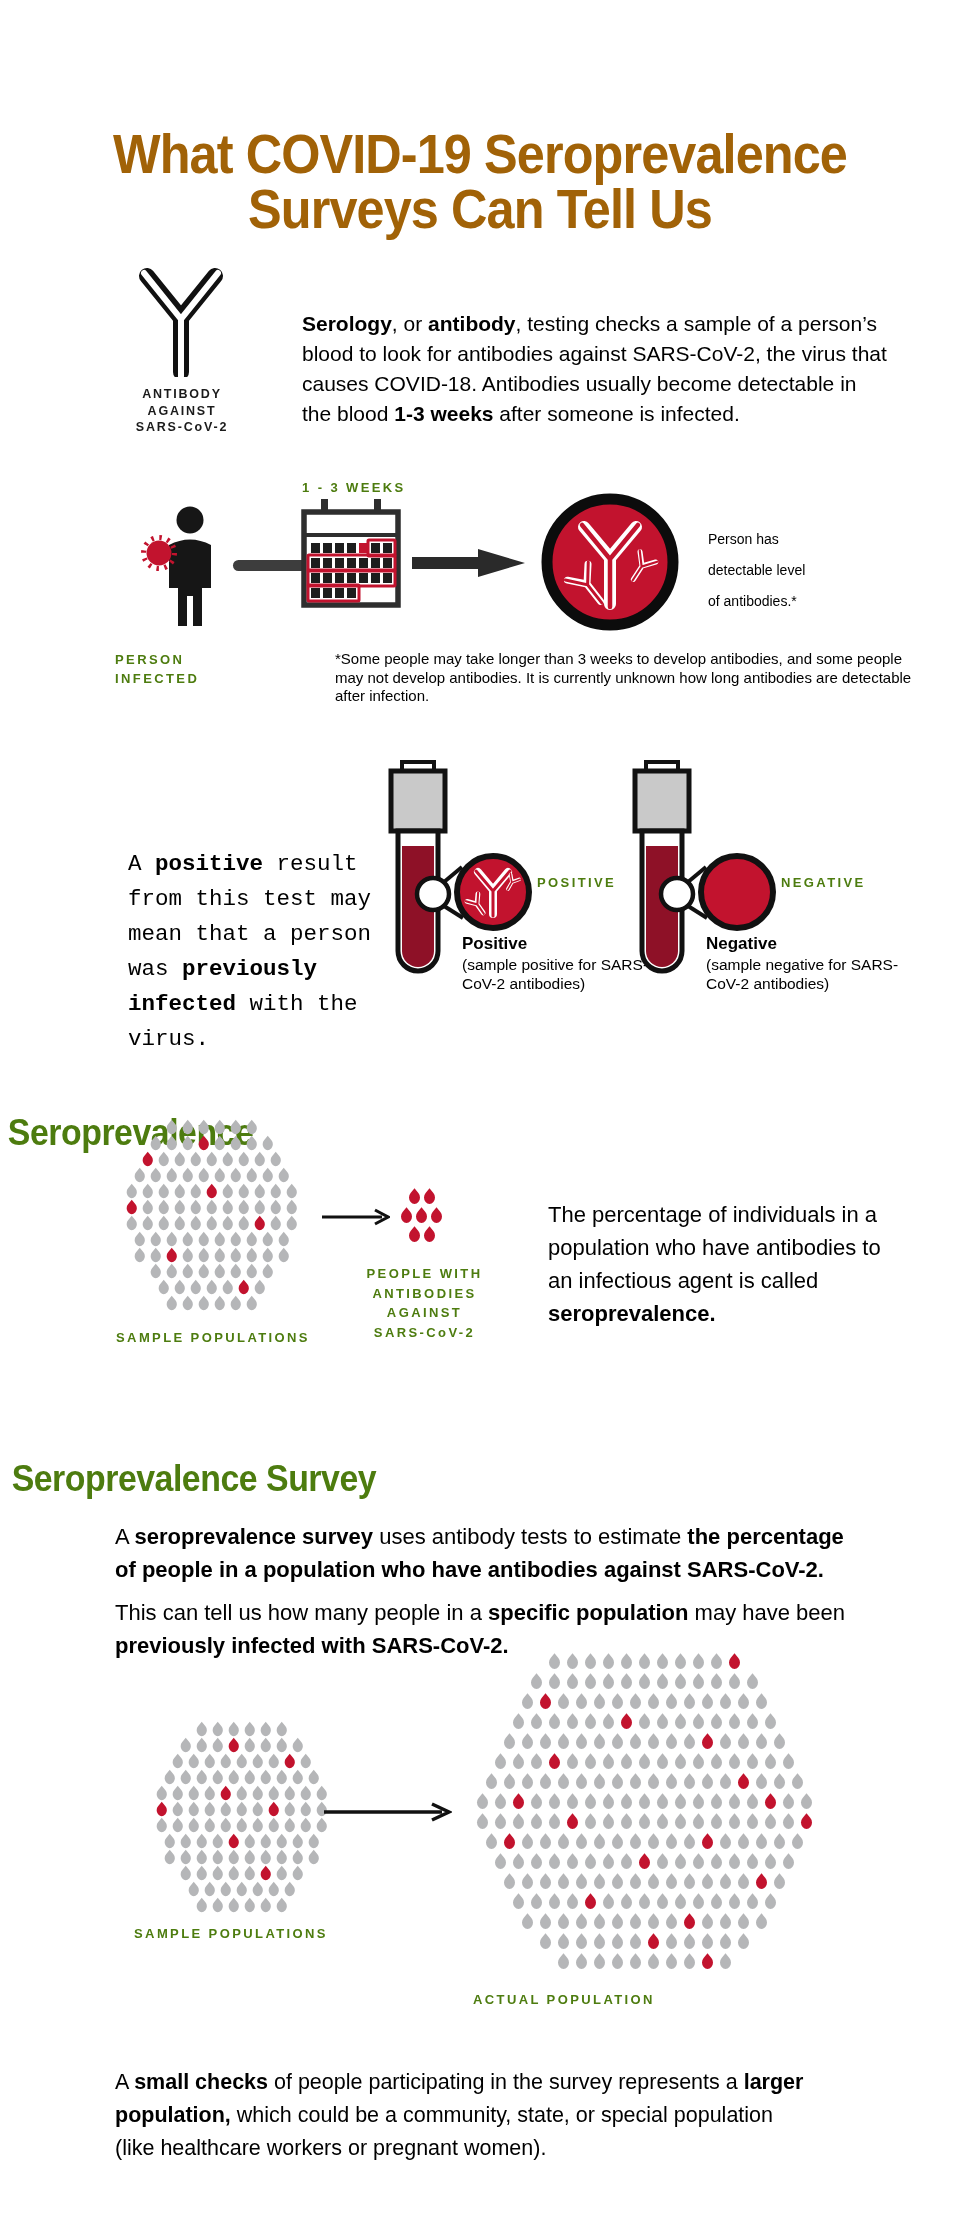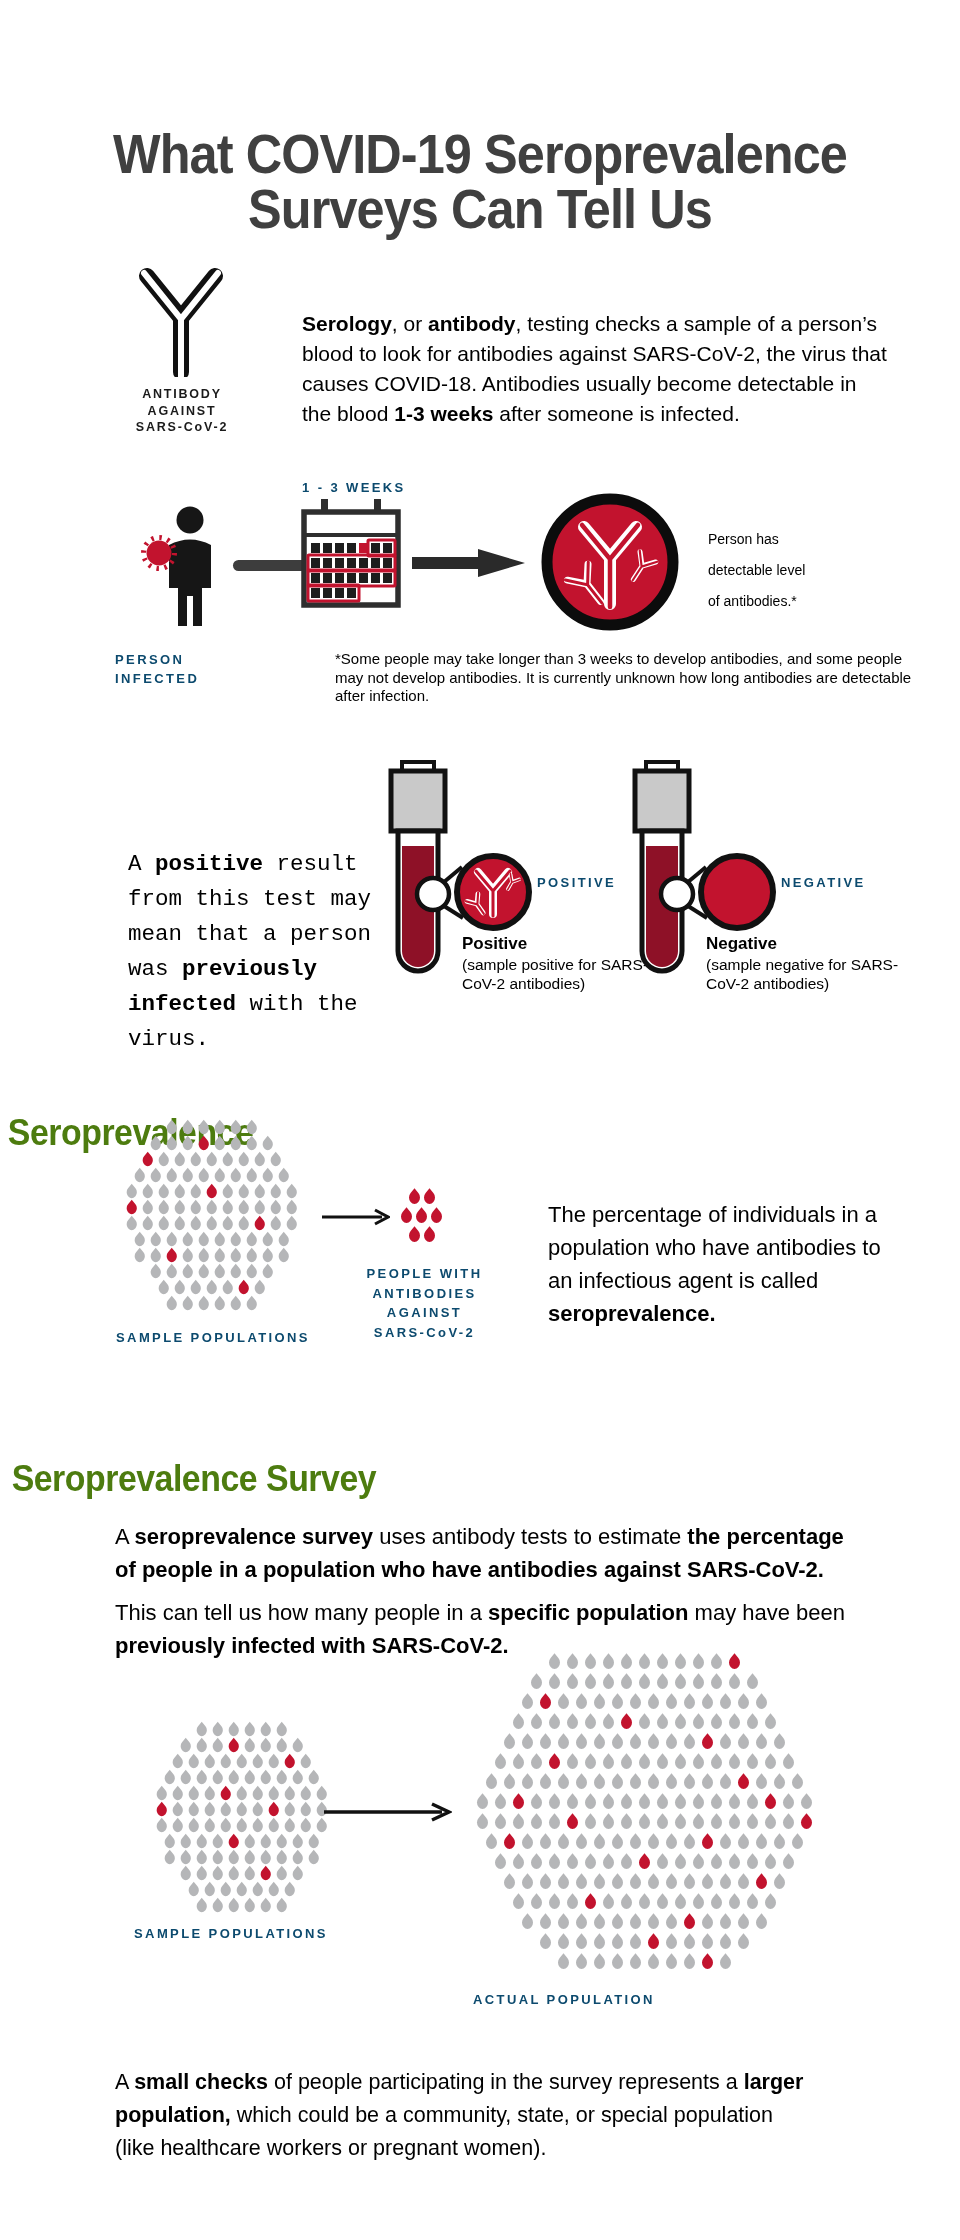--- a/index.html
+++ b/index.html
@@ -6,28 +6,28 @@
   html,body{margin:0;padding:0;background:#fff;}
   .page{position:relative;width:960px;height:2240px;background:#fff;overflow:hidden;
         font-family:"Liberation Sans", sans-serif;color:#000;}
   .abs{position:absolute;}
   b{font-weight:bold;}
   .ln{display:block;}
   .cond{display:inline-block;transform:scaleX(.94);transform-origin:center;}
 
   
   #title{top:88px;left:0;width:960px;text-align:center;font-weight:bold;font-size:56px;
-         line-height:55px;letter-spacing:-1px;color:#404040;}
+         line-height:55px;letter-spacing:-1px;color:#a16207;}
   #title .ln{transform:scaleX(.9);transform-origin:center;}
   .h2{left:0;width:960px;text-align:left;font-weight:bold;font-size:36px;letter-spacing:-.5px;color:#4d7c0f;}
   #sero-heading{top:1082px;}
   #survey-heading{top:1428px;}
 
   
-  .ls-label{font-weight:bold;color:#0c4a6e;letter-spacing:2.4px;font-size:13px;}
+  .ls-label{font-weight:bold;color:#4d7c0f;letter-spacing:2.4px;font-size:13px;}
 
   
   #antibody-icon{left:131px;top:262px;}
   #antibody-caption{left:102px;top:386px;width:160px;text-align:center;font-weight:bold;
                     font-size:12.5px;letter-spacing:1.8px;line-height:16.5px;color:#1b1b1b;}
   #serology-para{left:302px;top:288px;width:585px;font-size:21px;line-height:30px;}
 
   
   #weeks-label{left:302px;top:480px;}
   #person-svg{left:140px;top:504px;}

